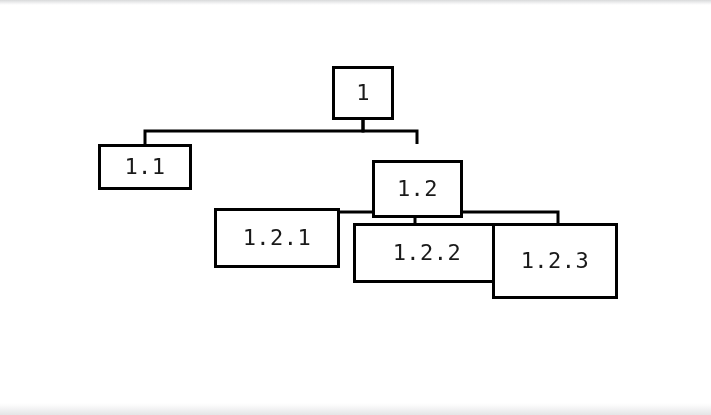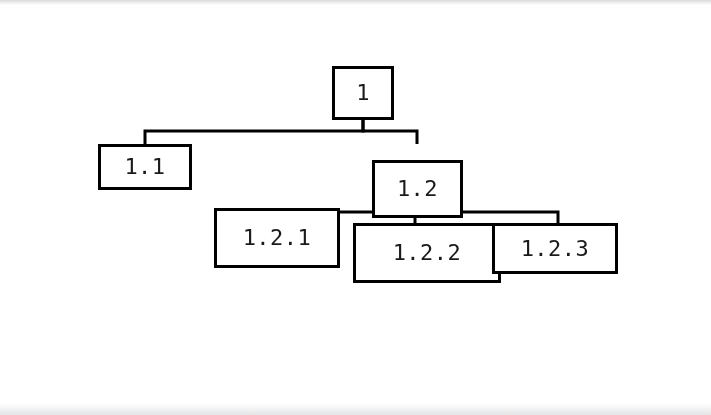--- a/index.html
+++ b/index.html
@@ -74,20 +74,20 @@
       </div>
       <div class="node" style="left: 372px; top: 144px; width: 91px; height: 58px; font-size: 22px; border-color: rgb(0, 0, 0); background: rgb(255, 255, 255); color: rgb(26, 26, 26); margin-top: 16px;">
         <span class="node-label">1.2</span>
       </div>
       <div class="node" style="left: 214px; top: 208px; width: 126px; height: 60px; font-size: 22px; border-color: rgb(0, 0, 0); background: rgb(255, 255, 255); color: rgb(26, 26, 26);">
         <span class="node-label">1.2.1</span>
       </div>
       <div class="node" style="left: 353px; top: 223px; width: 148px; height: 60px; font-size: 22px; border-color: rgb(0, 0, 0); background: rgb(255, 255, 255); color: rgb(26, 26, 26);">
         <span class="node-label">1.2.2</span>
       </div>
-      <div class="node" style="left: 492px; top: 223px; width: 126px; height: 51px; font-size: 22px; border-color: rgb(0, 0, 0); background: rgb(255, 255, 255); color: rgb(26, 26, 26); text-align: center;">
+      <div class="node" style="left: 492px; top: 223px; width: 126px; height: 76px; font-size: 22px; border-color: rgb(0, 0, 0); background: rgb(255, 255, 255); color: rgb(26, 26, 26); text-align: center;">
         <span class="node-label">1.2.3</span>
       </div>
     </div>
 
   <div class="edge-band band-bottom"></div>
 
 </div>
 
 </body></html>

